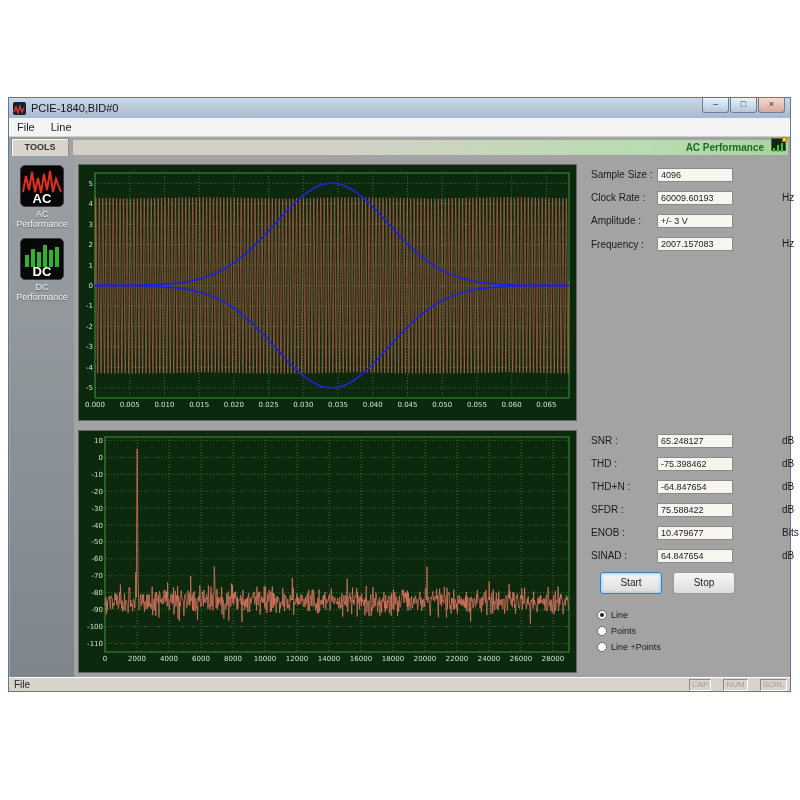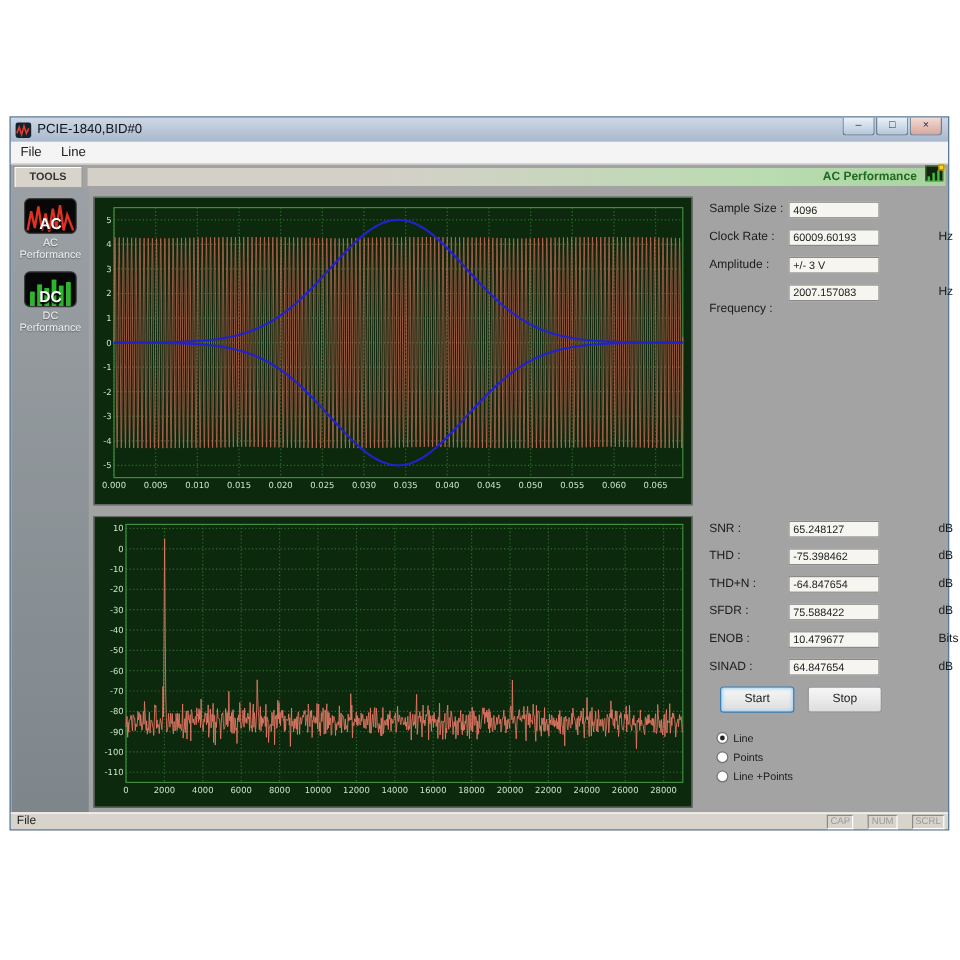--- a/index.html
+++ b/index.html
@@ -23,21 +23,21 @@
   .tabrow{position:absolute;left:0;top:39px;right:0;height:19px;}
   .tools-tab{position:absolute;left:2px;top:1px;width:58px;height:18px;background:#d8d4cc;border:1px solid #8f8f8f;border-bottom:none;box-shadow:inset 1px 1px 0 #fff;font-size:9px;font-weight:bold;color:#333;text-align:center;line-height:17px;box-sizing:border-box;}
   .header-strip{position:absolute;left:64px;top:3px;right:2px;height:15px;background:linear-gradient(to right,#d4d0c8 35%,#b9dcb0 80%,#a7d49f);display:flex;align-items:center;justify-content:flex-end;padding-right:24px;box-sizing:border-box;}
   .header-title{font-size:10px;font-weight:bold;color:#1e6b1e;}
   .header-icon{position:absolute;right:4px;top:1px;width:15px;height:13px;background:#13240f;border:1px solid #466b3a;box-sizing:border-box;}
   .header-icon .ydot{position:absolute;right:-2px;top:-2px;width:5px;height:5px;background:#ffd22e;border:1px solid #a88a00;box-sizing:border-box;}
 
   
   .sidebar{position:absolute;left:1px;top:58px;width:64px;bottom:14px;background:linear-gradient(#9aa0a4,#7f868b);}
   .tool{width:64px;text-align:center;margin-top:9px;cursor:pointer;}
-  .tool-icon{position:relative;width:44px;height:30px;margin:0 auto;background:#070707;border:1px solid #3c3c3c;border-radius:5px;box-sizing:border-box;overflow:hidden;text-decoration:underline;}
+  .tool-icon{position:relative;width:44px;height:42px;margin:0 auto;background:#070707;border:1px solid #3c3c3c;border-radius:5px;box-sizing:border-box;overflow:hidden;text-decoration:underline;}
   .icon-text{position:absolute;left:0;right:0;bottom:0;font-size:13px;font-weight:bold;color:#ffffff;text-shadow:0 1px 1px #000;line-height:15px;}
   .tool-label{font-size:9px;color:#f2f2f2;text-shadow:0 1px 1px rgba(0,0,0,.4);margin-top:2px;line-height:10px;padding:0 2px;}
 
   
   .chart{position:absolute;background:#0d290d;border:1px solid #666;box-sizing:border-box;}
   #chart-time{left:69px;top:66px;width:499px;height:257px;}
   #chart-fft{left:69px;top:332px;width:499px;height:243px;}
   .chart svg{display:block;}
 
   
@@ -244,21 +244,21 @@
         </svg>
       </div>
 
     <div class="field-label" style="top:70px">Sample Size :</div>
     <div class="field-box" style="top:70px">4096</div>
     <div class="field-label" style="top:93px">Clock Rate :</div>
     <div class="field-box" style="top:93px">60009.60193</div>
     <div class="field-unit" style="top:93px">Hz</div>
     <div class="field-label" style="top:116px">Amplitude :</div>
     <div class="field-box" style="top:116px">+/- 3 V</div>
-    <div class="field-label" style="top:153px">Frequency :</div>
+    <div class="field-label" style="top:140px">Frequency :</div>
     <div class="field-box" style="top:139px">2007.157083</div>
     <div class="field-unit" style="top:139px">Hz</div>
 
     <div class="field-label" style="top:336px">SNR :</div>
     <div class="field-box" style="top:336px">65.248127</div>
     <div class="field-unit" style="top:336px">dB</div>
     <div class="field-label" style="top:359px">THD :</div>
     <div class="field-box" style="top:359px">-75.398462</div>
     <div class="field-unit" style="top:359px">dB</div>
     <div class="field-label" style="top:382px">THD+N :</div>

